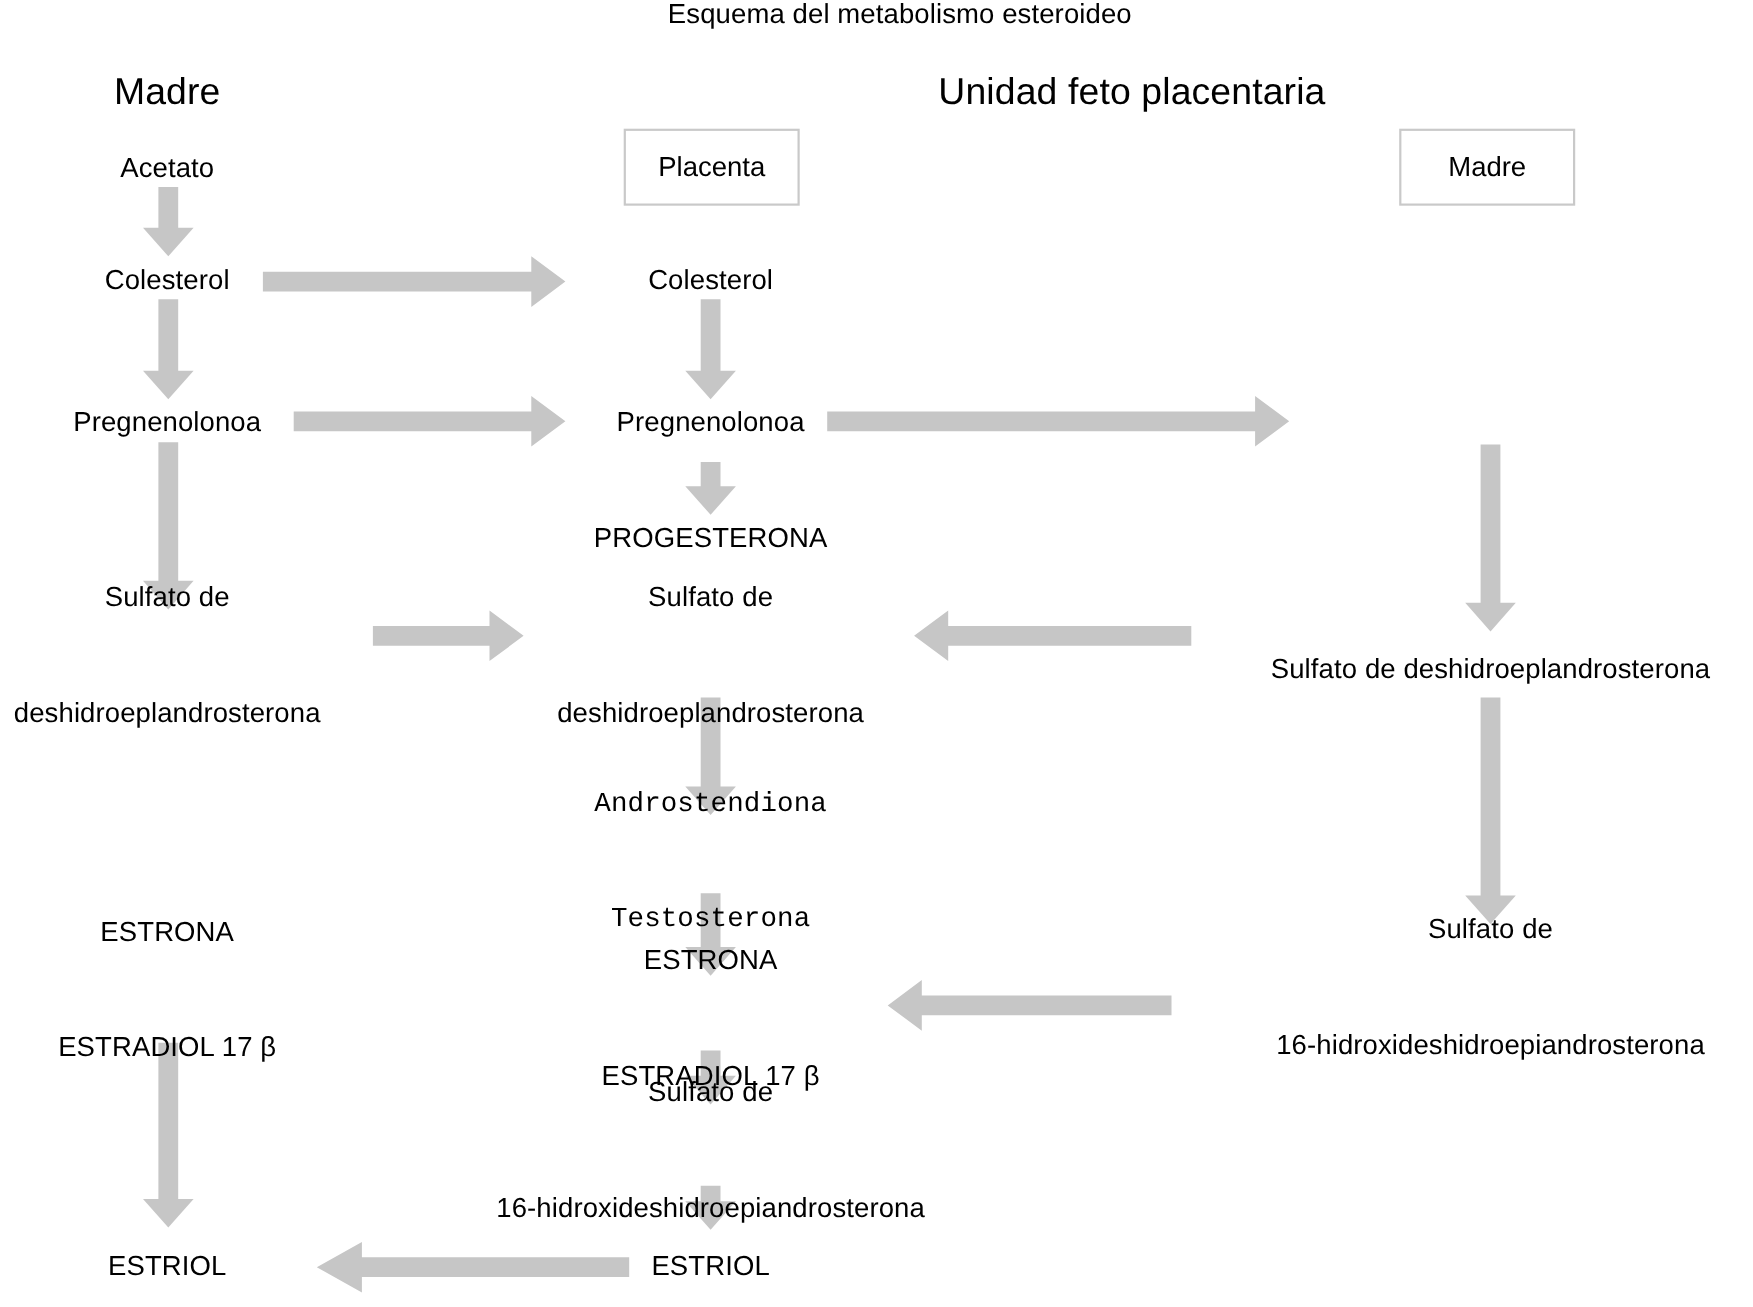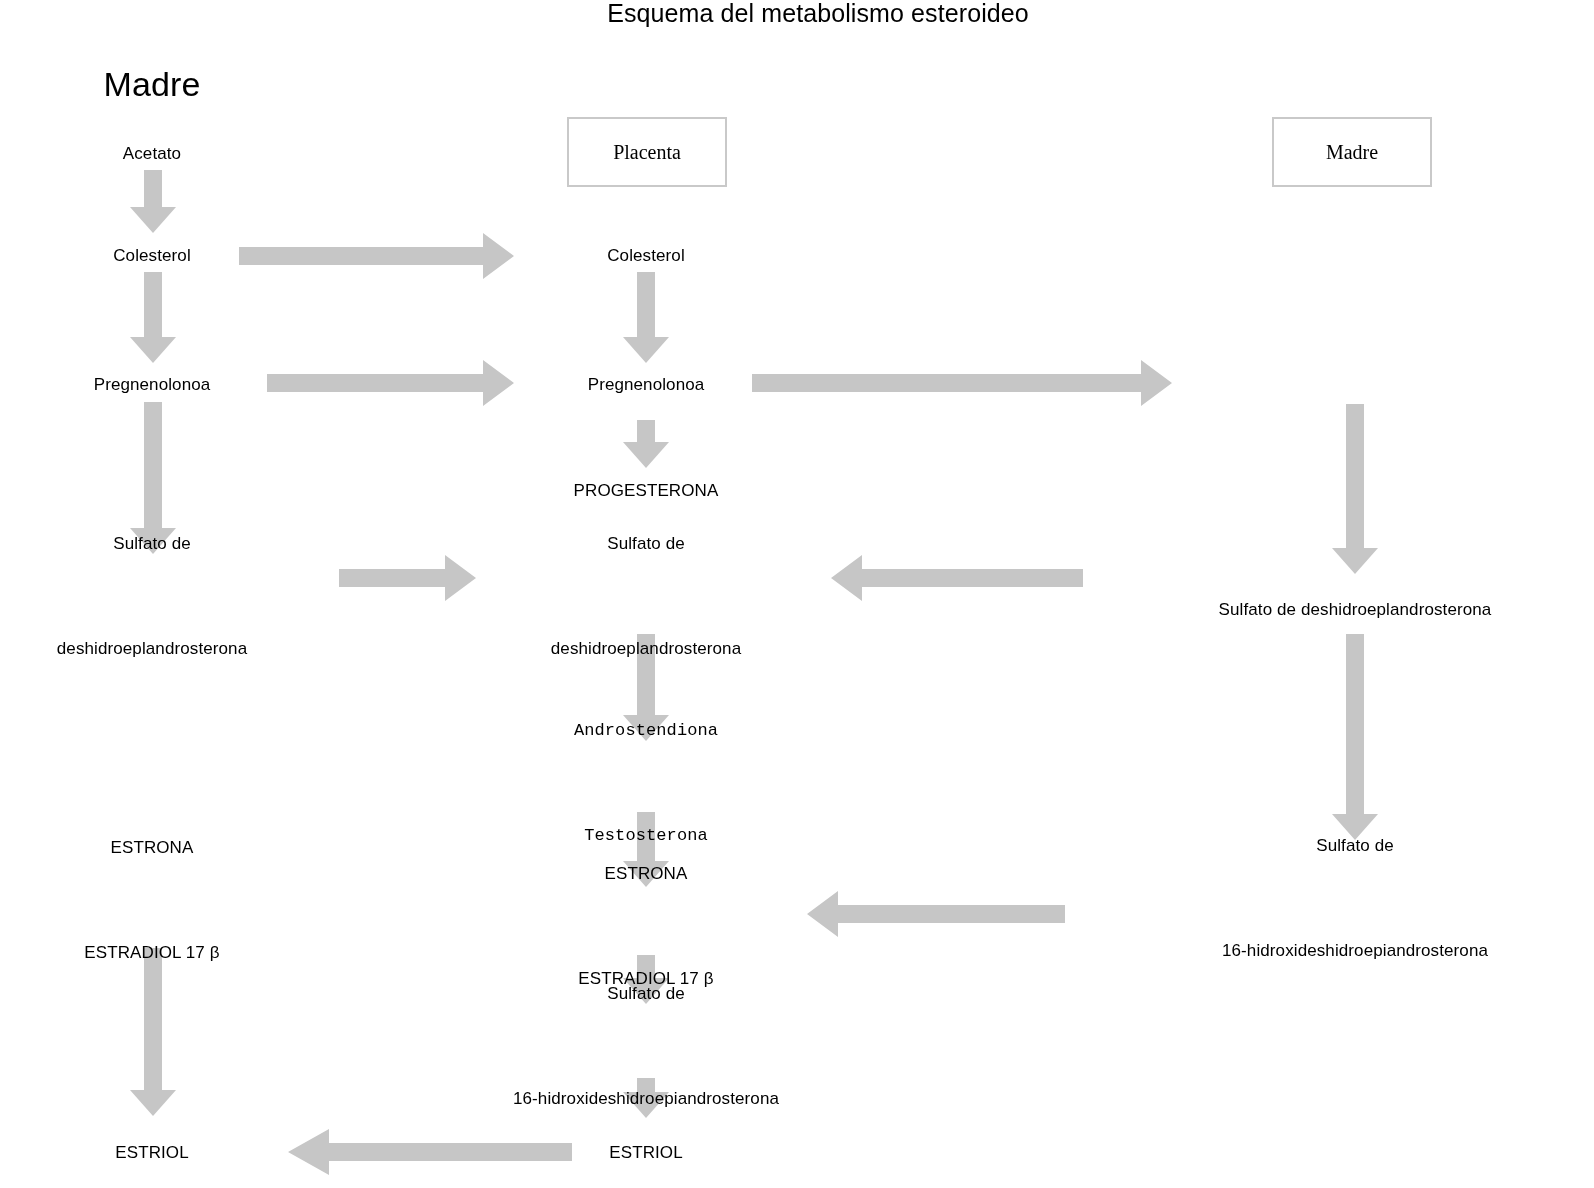--- a/index.html
+++ b/index.html
@@ -23,21 +23,21 @@
     position: absolute;
     left: 0;
     top: 0;
     width: 1594px;
     height: 1188px;
   }
   .node-text {
     position: absolute;
     text-align: center;
     font-family: "Liberation Sans", sans-serif;
-    font-size: 17px;
+    font-size: 25px;
     line-height: 33px;
     color: #000000;
     white-space: pre;
     transform: translate(-50%, -50%);
     letter-spacing: 0.1px;
   }
   .node-text.two-line {
     line-height: 35px;
   }
   .title-text {
@@ -47,22 +47,22 @@
     font-size: 34px;
   }
   .box-node {
     position: absolute;
     border: 2px solid #c9c9c9;
     background: #ffffff;
     box-sizing: border-box;
     display: flex;
     align-items: center;
     justify-content: center;
-    font-family: Liberation Serif, serif;
-    font-size: 20px;
+    font-family: Liberation Sans, sans-serif;
+    font-size: 25px;
     color: #000000;
   }
 </style>
 </head>
 <body>
 
 <div id="diagram-root">
 
   <svg id="flow-svg" viewBox="0 0 1594 1188">
     <g fill="#c6c6c6">
@@ -103,20 +103,21 @@
 
       <polygon points="637,1078 655,1078 655,1092 669,1092 646,1118 623,1092 637,1092"></polygon>
 
       <polygon points="572,1143 329,1143 329,1129 288,1152 329,1175 329,1161 572,1161"></polygon>
     </g>
   </svg>
 
   <div class="node-text title-text" style="left:818px; top:13px;">Esquema del metabolismo esteroideo</div>
 
   <div class="node-text header-text" style="left:152px; top:84px;">Madre</div>
+  <div class="node-text header-text" style="left:1029px; top:84px;">Unidad feto placentaria</div>
 
   <div class="box-node" style="left:567px; top:117px; width:160px; height:70px;">
     <span>Placenta</span>
   </div>
   <div class="box-node" style="left:1272px; top:117px; width:160px; height:70px;">
     <span>Madre</span>
   </div>
 
   <div class="node-text" style="left:152px; top:153px;">Acetato</div>
 

